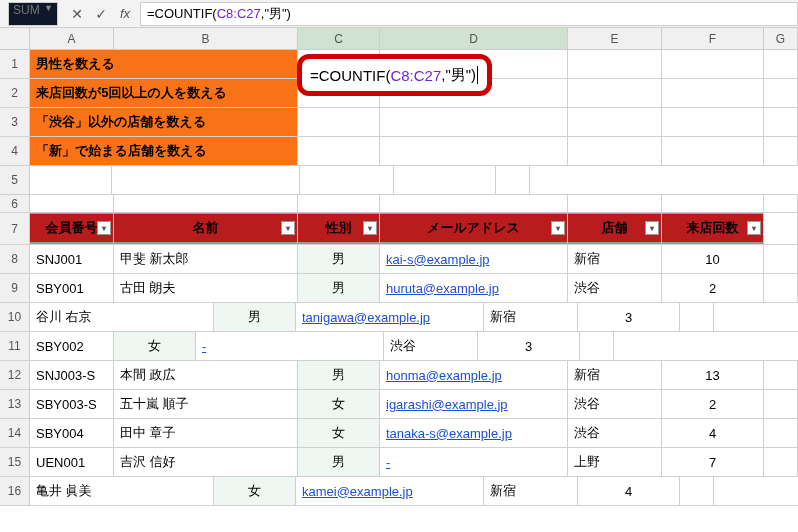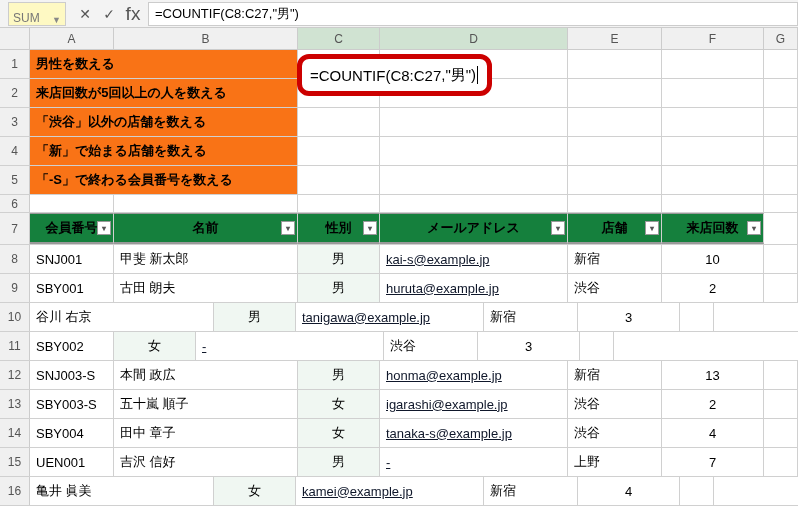--- a/index.html
+++ b/index.html
@@ -1,38 +1,38 @@
 <!DOCTYPE html>
 <html><head>
 <meta charset="utf-8">
 <style>
   * { box-sizing: border-box; margin: 0; padding: 0; }
   body { font-family: "Meiryo", "Yu Gothic", sans-serif; font-size: 13px; background: #fff; color: #000; overflow: hidden; width: 798px; height: 532px; }
   .formula-bar { display: flex; align-items: center; height: 28px; border-bottom: 1px solid #ccc; background: #f3f3f3; }
-  .name-box { width: 58px; height: 24px; background: #fef9c3; border: 1px solid #ccc; margin: 0 4px 0 8px; display: flex; align-items: flex-end; padding: 0 4px; font-size: 12px; color: #777; }
+  .name-box { width: 50px; height: 24px; background: #0f172a; border: 1px solid #ccc; margin: 0 4px 0 8px; display: flex; align-items: flex-start; padding: 0 4px; font-size: 12px; color: #777; }
   .name-box .dd { margin-left: auto; color: #888; font-size: 9px; }
   .fb-icons { display: flex; align-items: center; gap: 6px; padding: 0 6px; color: #555; font-size: 14px; }
   .fb-icons span { width: 18px; text-align: center; }
-  .fx { font-size: 19px; color: #555; }
+  .fx { font-style: italic; font-size: 13px; color: #555; }
   .formula-input { flex: 1; height: 24px; background: #fff; border: 1px solid #ccc; display: flex; align-items: center; padding: 0 6px; font-size: 13px; }
-  .fi-range { color: #000000; }
+  .fi-range { color: #6d28d9; }
   .sheet { position: relative; }
   .col-headers { display: flex; height: 22px; background: #f0f0f0; border-bottom: 1px solid #ccc; }
   .rowhdr-spacer { width: 30px; border-right: 1px solid #ccc; }
   .colh { border-right: 1px solid #ccc; text-align: center; font-size: 12px; color: #555; display: flex; align-items: center; justify-content: center; background: #f0f0f0; }
   .colh.selC, .colh.selD { background: #d0e3d2; }
   .row { display: flex; border-bottom: 1px solid #d0d0d0; height: 29px; }
   .row.short { height: 18px; }
   .rowh { width: 30px; background: #f0f0f0; border-right: 1px solid #ccc; display: flex; align-items: center; justify-content: center; font-size: 12px; color: #555; }
   .cell { border-right: 1px solid #d0d0d0; padding: 0 6px; display: flex; align-items: center; font-size: 13px; overflow: hidden; }
   .wA { width: 84px; } .wB { width: 184px; } .wC { width: 82px; } .wD { width: 188px; } .wE { width: 94px; } .wF { width: 102px; } .wG { width: 34px; }
   .yellow { background: #f97316; font-weight: bold; }
-  .header-cell { background: #15803d; font-weight: bold; justify-content: center; position: relative; border-bottom: 2px solid #999; border-top: 1px solid #999; }
+  .header-cell { background: #b91c1c; font-weight: bold; justify-content: center; position: relative; border-bottom: 2px solid #999; border-top: 1px solid #999; }
   .filter-btn { position: absolute; right: 2px; top: 50%; transform: translateY(-50%); width: 14px; height: 14px; background: #fff; border: 1px solid #999; display: flex; align-items: center; justify-content: center; font-size: 8px; color: #555; }
-  .link { color: #0f172a; text-decoration: underline; }
+  .link { color: #1d4ed8; text-decoration: underline; }
   .center { justify-content: center; }
   .sel-col { background: #f0f7f2; }
   .edit-box { position: absolute; left: 297px; top: 26px; width: 195px; height: 42px; border: 5px solid #c00; border-radius: 12px; background: #fff; display: flex; align-items: center; padding: 0 8px; font-size: 15px; z-index: 10; }
   .edit-box .cursor { border-right: 1px solid #000; height: 18px; margin-left: 1px; }
 </style>
 </head>
 <body>
 
 <div class="formula-bar">
   <div class="name-box">
@@ -103,21 +103,20 @@
         <div class="rowh">4</div>
         <div class="cell yellow" style="width: 268px;">「新」で始まる店舗を数える</div>
         <div class="cell wC"></div>
         <div class="cell wD"></div>
         <div class="cell wE"></div>
         <div class="cell wF"></div>
         <div class="cell wG"></div>
       </div>
       <div class="row">
         <div class="rowh">5</div>
-        <div class="cell yellow" style="width: 268px;">「-S」で終わる会員番号を数える</div>
         <div class="cell wC"></div>
         <div class="cell wD"></div>
         <div class="cell wE"></div>
         <div class="cell wF"></div>
         <div class="cell wG"></div>
       </div>
       <div class="row short">
         <div class="rowh">6</div>
         <div class="cell wA"></div>
         <div class="cell wB"></div>

